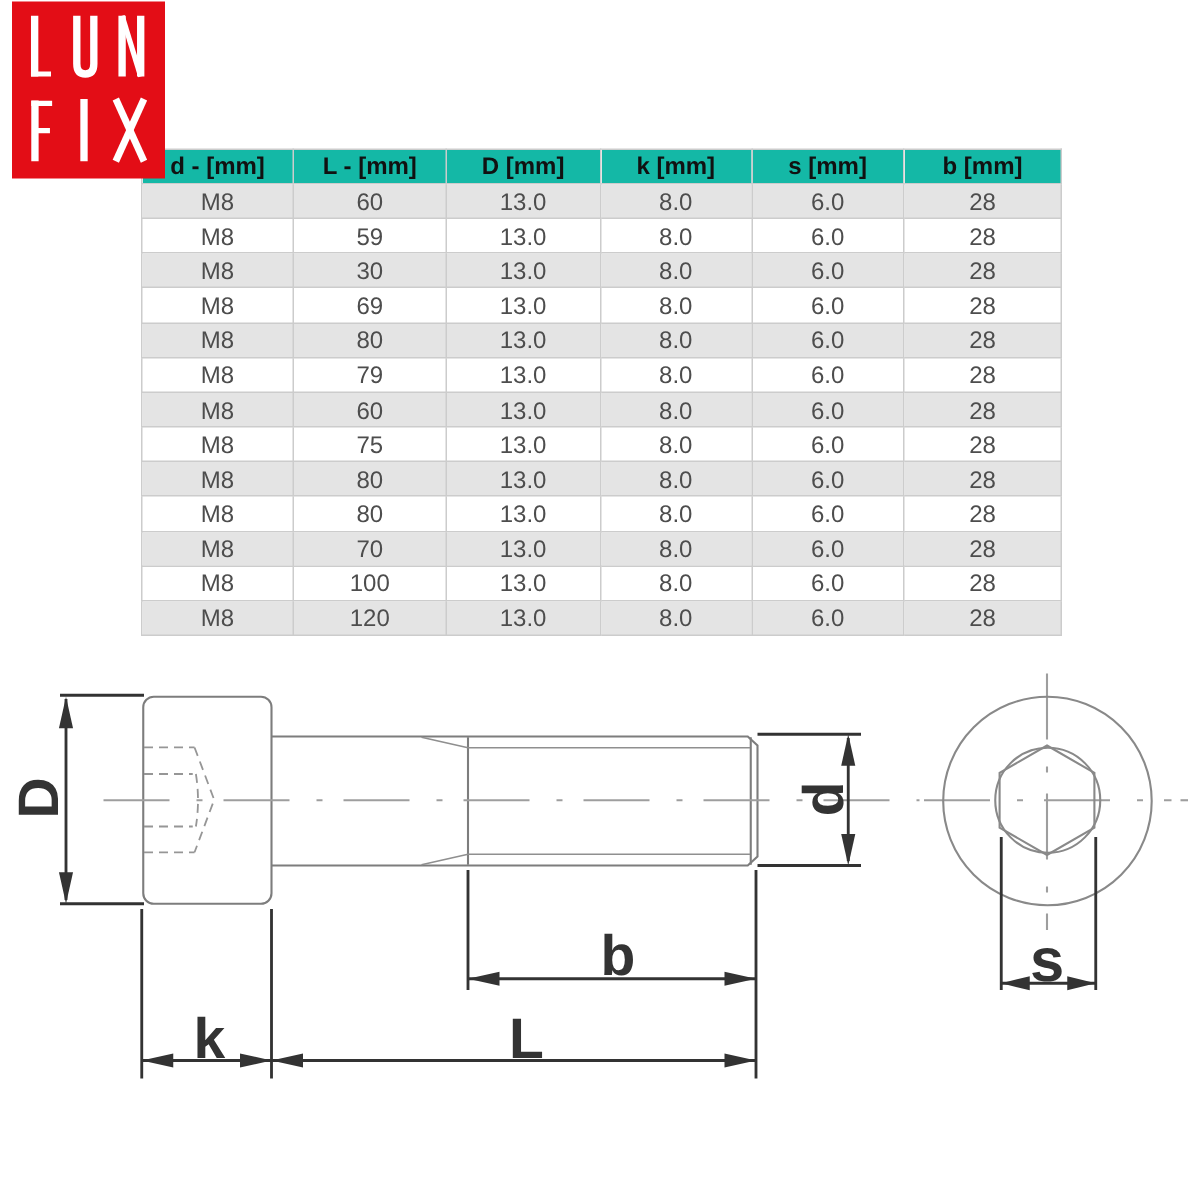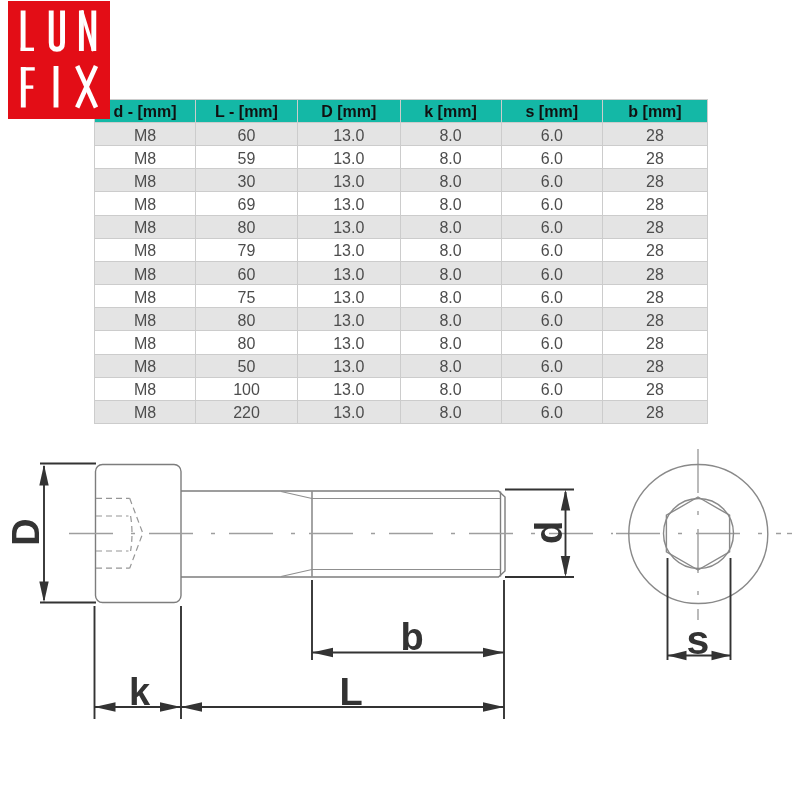--- a/index.html
+++ b/index.html
@@ -196,37 +196,37 @@
   <tr>
           <td>M8</td>
           <td>80</td>
           <td>13.0</td>
           <td>8.0</td>
           <td>6.0</td>
           <td>28</td>
         </tr>
   <tr class="g">
           <td>M8</td>
-          <td>50</td>
+          <td>70</td>
           <td>13.0</td>
           <td>8.0</td>
           <td>6.0</td>
           <td>28</td>
         </tr>
   <tr>
           <td>M8</td>
           <td>100</td>
           <td>13.0</td>
           <td>8.0</td>
           <td>6.0</td>
           <td>28</td>
         </tr>
   <tr class="g">
           <td>M8</td>
-          <td>220</td>
+          <td>120</td>
           <td>13.0</td>
           <td>8.0</td>
           <td>6.0</td>
           <td>28</td>
         </tr>
 </tbody>
     </table>
 </div>
 
 <div id="logo">

